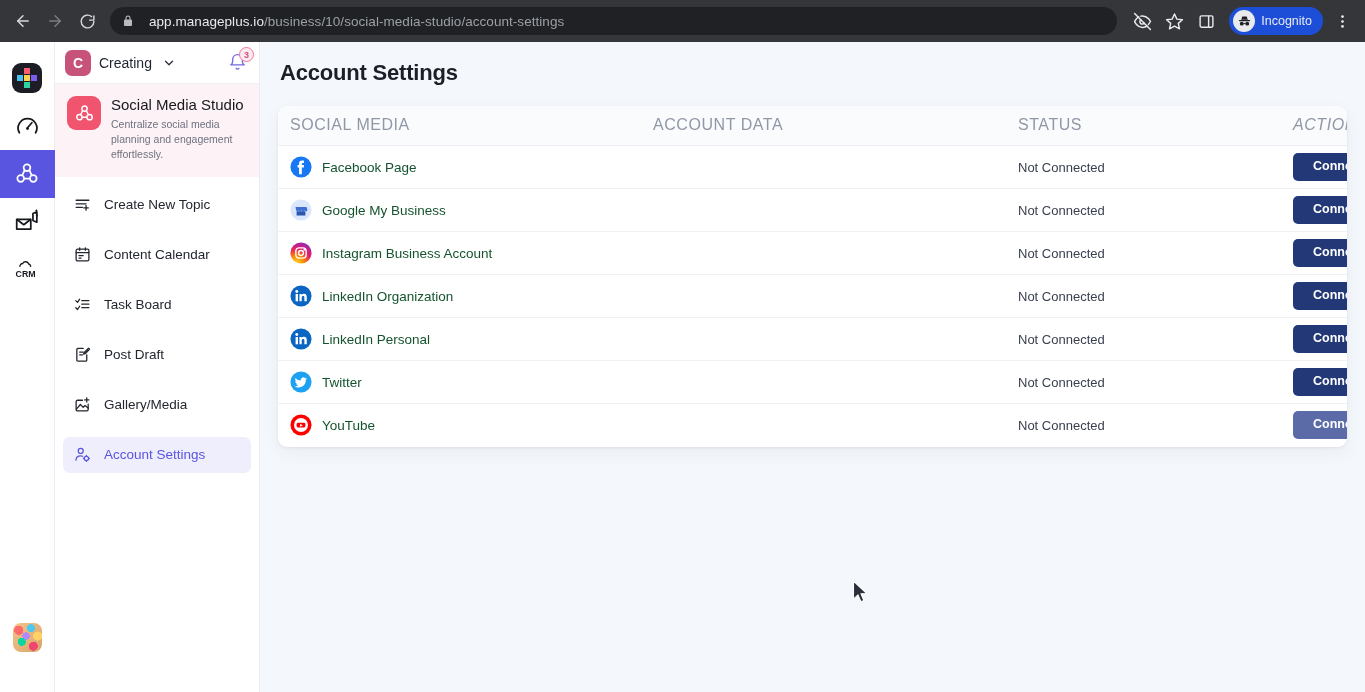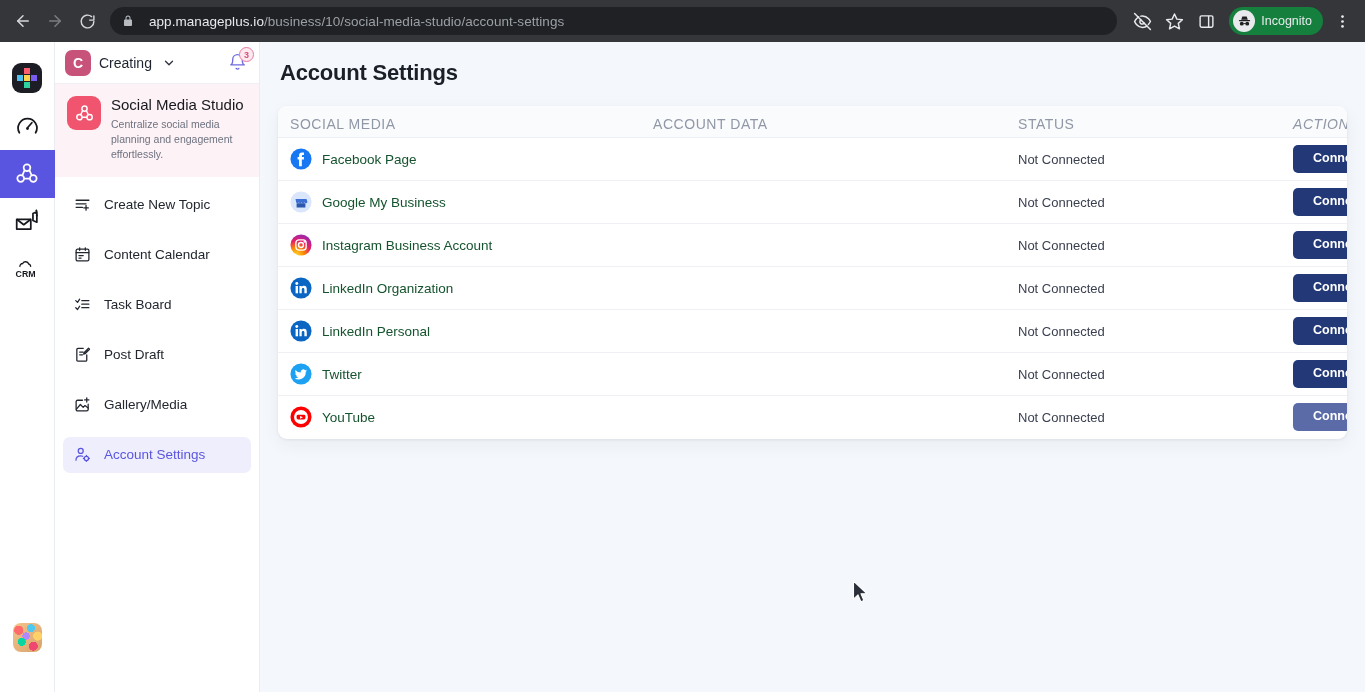--- a/index.html
+++ b/index.html
@@ -53,21 +53,21 @@
   }
   .chrome-icon {
     width: 30px; height: 30px;
     display: flex; align-items: center; justify-content: center;
     border-radius: 50%;
   }
   .incognito-pill {
     display: flex; align-items: center;
     gap: 6px;
     height: 28px;
-    background: #15803d;
+    background: #1d4ed8;
     border-radius: 14px;
     padding: 0 11px 0 4px;
     margin: 0 2px 0 6px;
   }
   .incognito-pill .av {
     width: 22px; height: 22px; border-radius: 50%;
     background: #e8eaed;
     display: flex; align-items: center; justify-content: center;
   }
   .incognito-pill .lbl {
@@ -188,24 +188,24 @@
     margin: 0 0 20px 2px; letter-spacing: -0.2px;
   }
   .card {
     background: #ffffff;
     border-radius: 9px;
     box-shadow: 0 1px 3px rgba(30,40,70,.07), 0 6px 18px rgba(30,40,70,.05);
     overflow: hidden;
   }
   table { width: 100%; border-collapse: collapse; table-layout: fixed; }
   thead th {
-    font-size: 14px; font-weight: normal;
+    font-size: 16px; font-weight: normal;
     color: #9097a6; letter-spacing: .55px;
     text-align: left;
-    padding: 10px 0 5px 0;
+    padding: 10px 0 11px 0;
     background: #fafbfd;
     border-bottom: 1px solid #eceff3;
   }
   th.c-media { width: 375px; padding-left: 12px; }
   th.c-data  { width: 365px; }
   th.c-status{ width: 275px; }
   th.c-action{ text-align: left; padding-right: 18px; font-style: italic; }
 
   tbody td { border-bottom: 1px solid #eef0f4; height: 43px; vertical-align: middle; }
   tbody tr:last-child td { border-bottom: none; }

